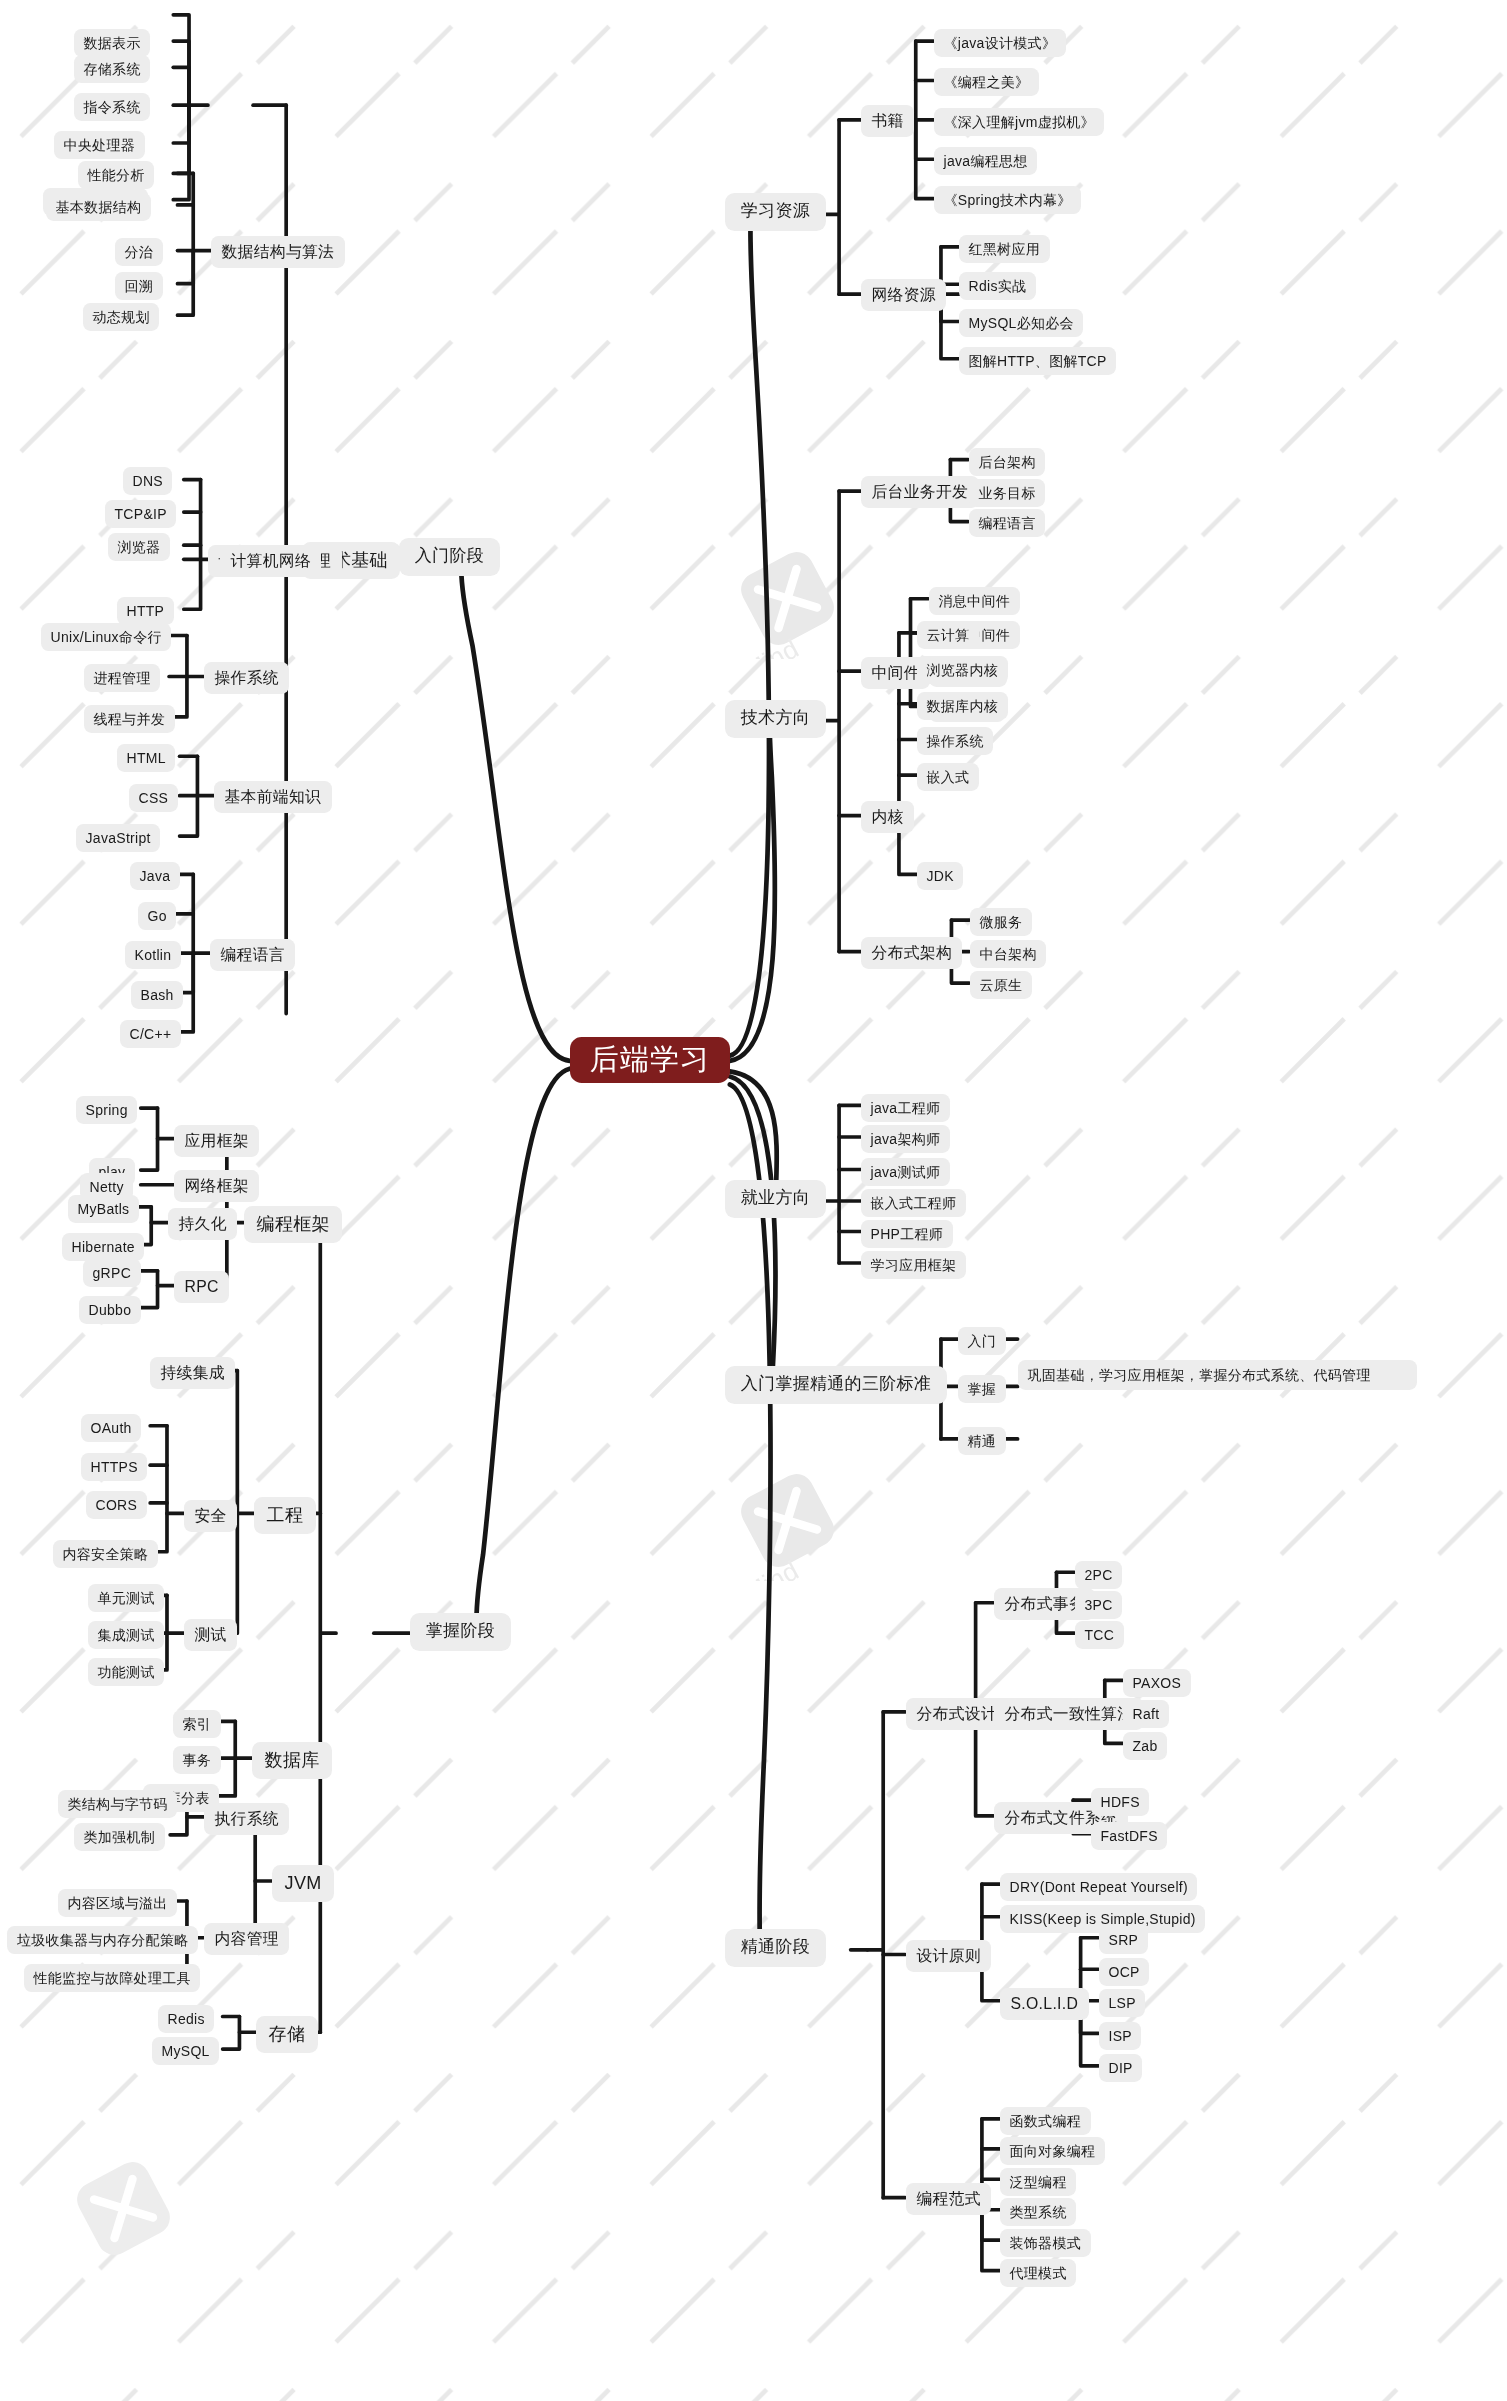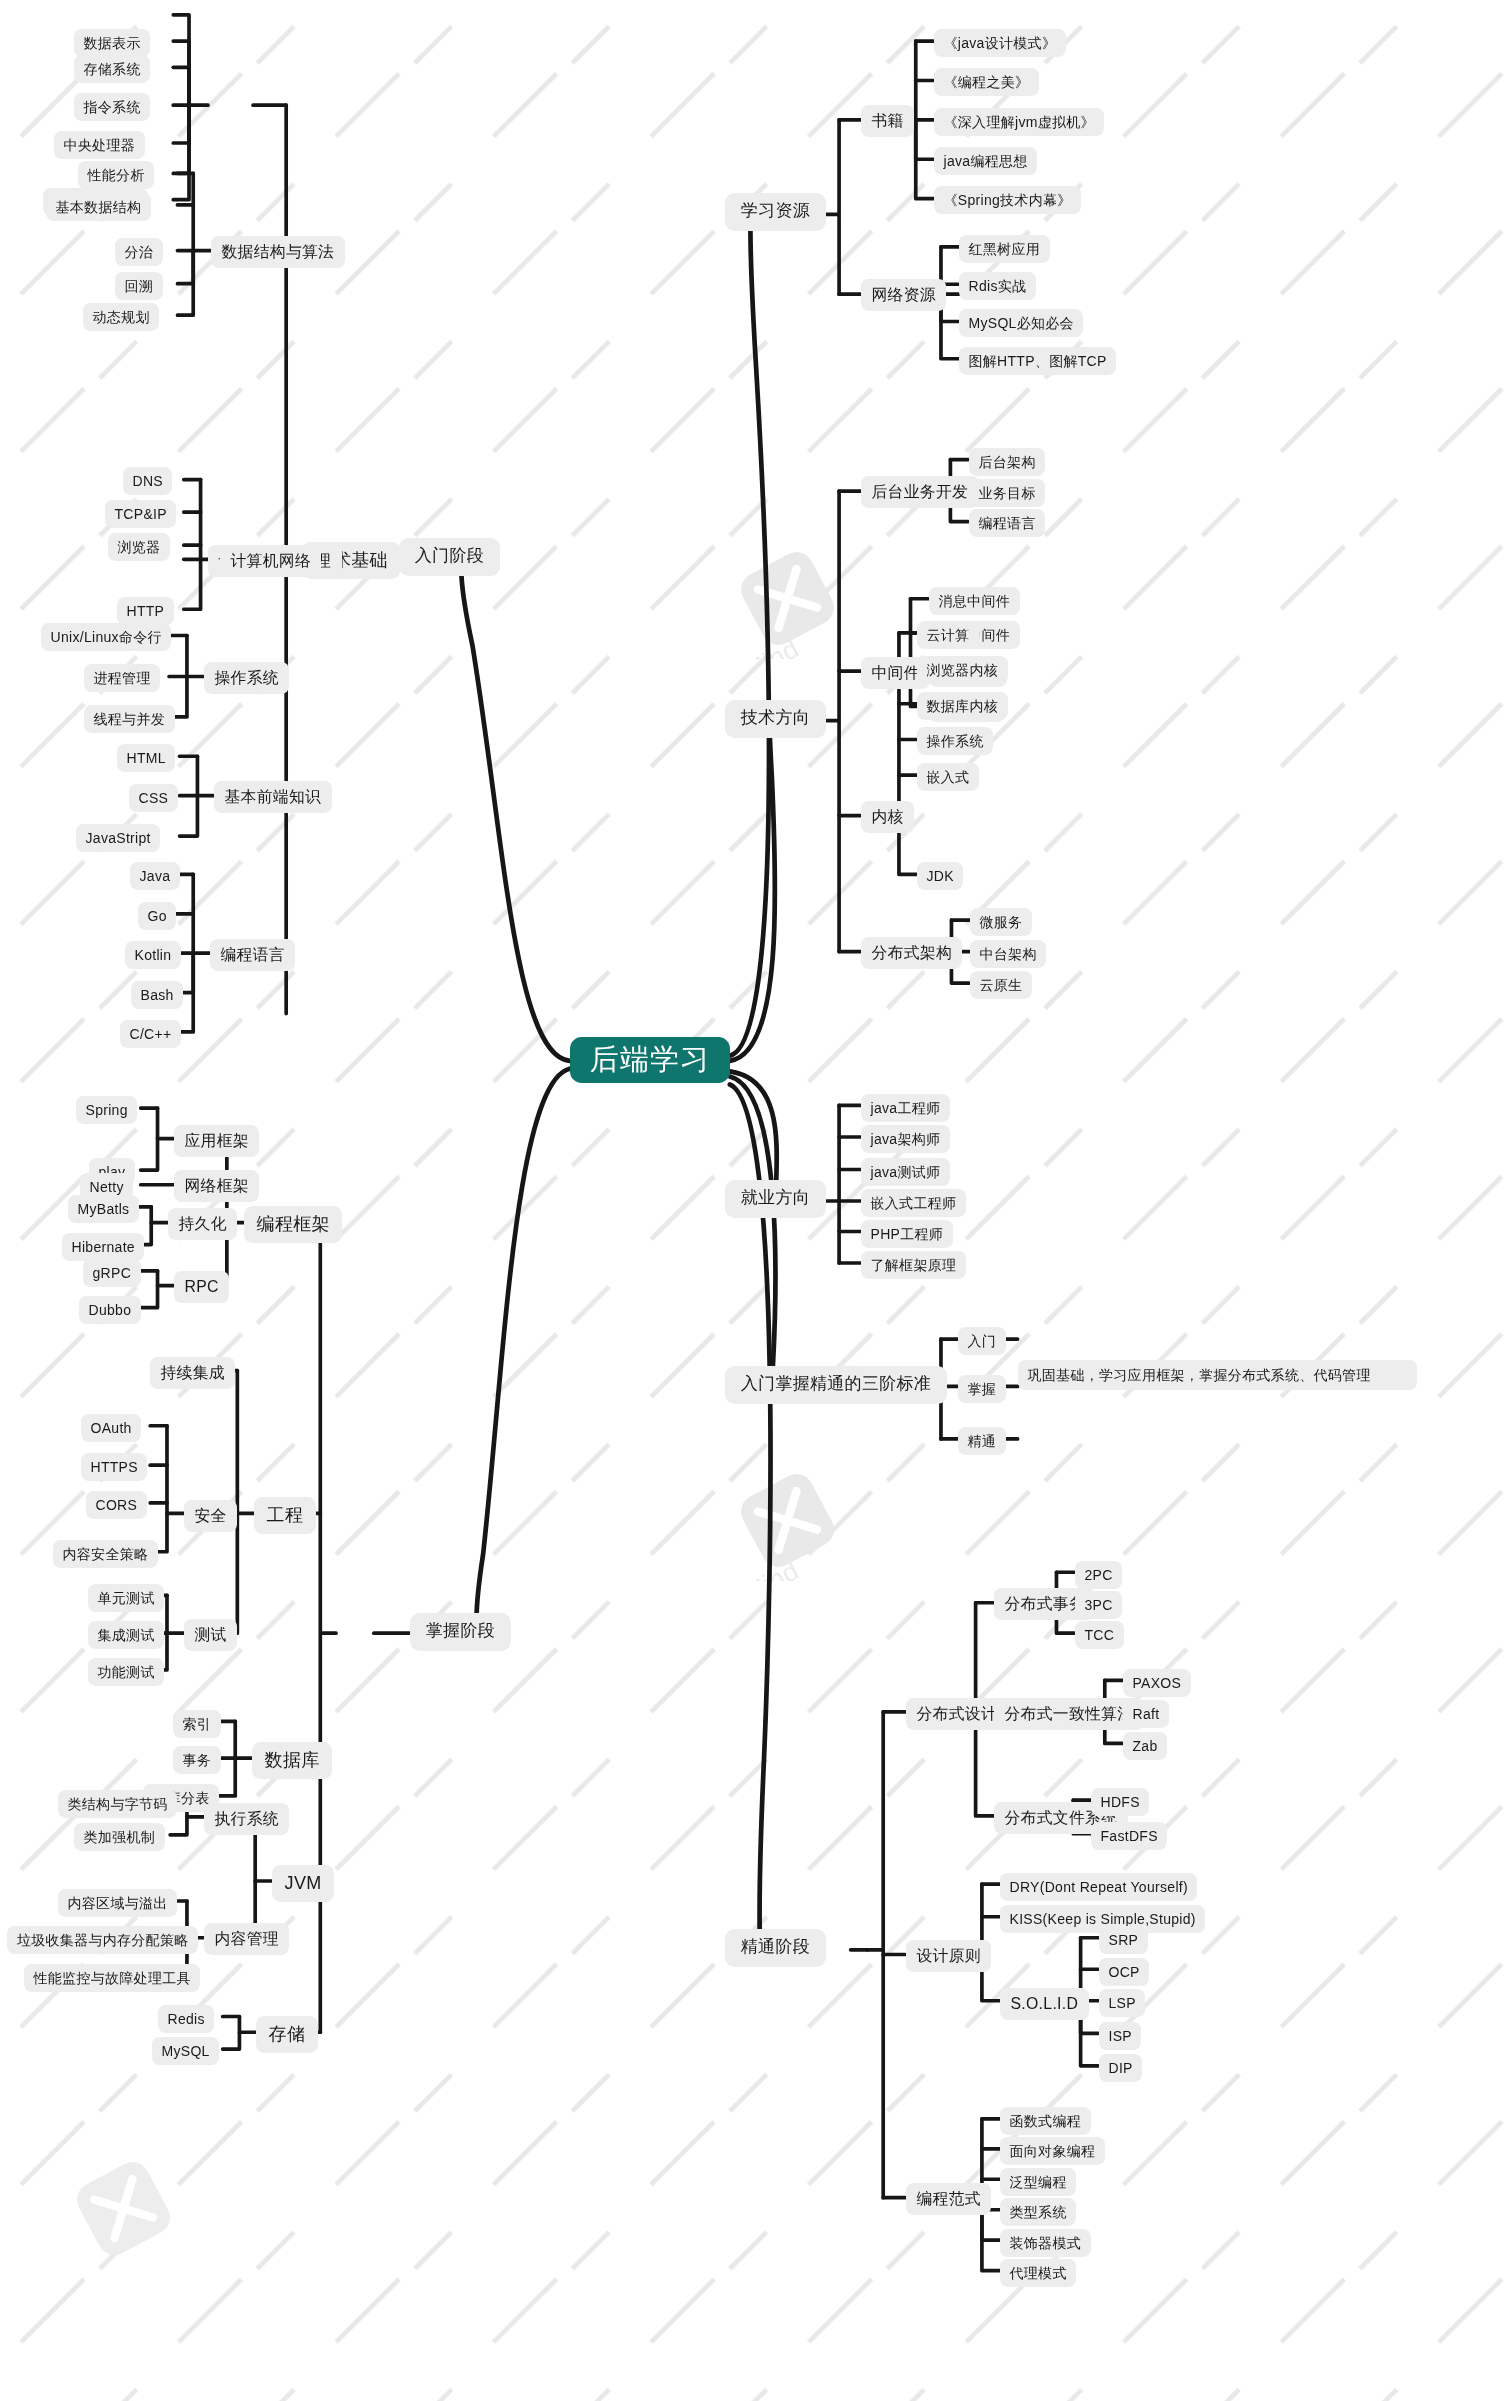--- a/index.html
+++ b/index.html
@@ -31,21 +31,21 @@
     letter-spacing:0.3px;
   }
   .node.L1 { font-size:17px; padding:7.4px 15.8px; border-radius:9.5px; }
   .node.L2 { font-size:18px; padding:6.3px 12.6px; border-radius:8.4px; }
   .node.L3 { font-size:15.8px; padding:5.3px 10.5px; }
   .node.L4 { font-size:14px; padding:4.7px 9.5px; }
   .node.wrap { white-space:normal; text-align:left; justify-content:flex-start; line-height:1.45; }
 
   .central {
     position:absolute;
-    background:#0f766e;
+    background:#7f1d1d;
     color:#ffffff;
     font-size:29px;
     border-radius:11.6px;
     display:flex; align-items:center; justify-content:center;
     padding:11.6px 24px;
     white-space:nowrap;
     letter-spacing:1.1px;
   }
 
   
@@ -685,21 +685,21 @@
   <div class="node L4" style="left:861px; top:1158px;">
       <span>java测试师</span>
     </div>
   <div class="node L4" style="left:861px; top:1189px;">
       <span>嵌入式工程师</span>
     </div>
   <div class="node L4" style="left:861px; top:1220px;">
       <span>PHP工程师</span>
     </div>
   <div class="node L4" style="left:861px; top:1251px;">
-      <span>了解框架原理</span>
+      <span>学习应用框架</span>
     </div>
 
   <div class="node L1" style="left:725px; top:1366px;">
     <span>入门掌握精通的三阶标准</span>
   </div>
   <div class="node L4" style="left:958px; top:1327px;">
       <span>入门</span>
     </div>
   <div class="node L4" style="left:958px; top:1375px;">
       <span>掌握</span>

